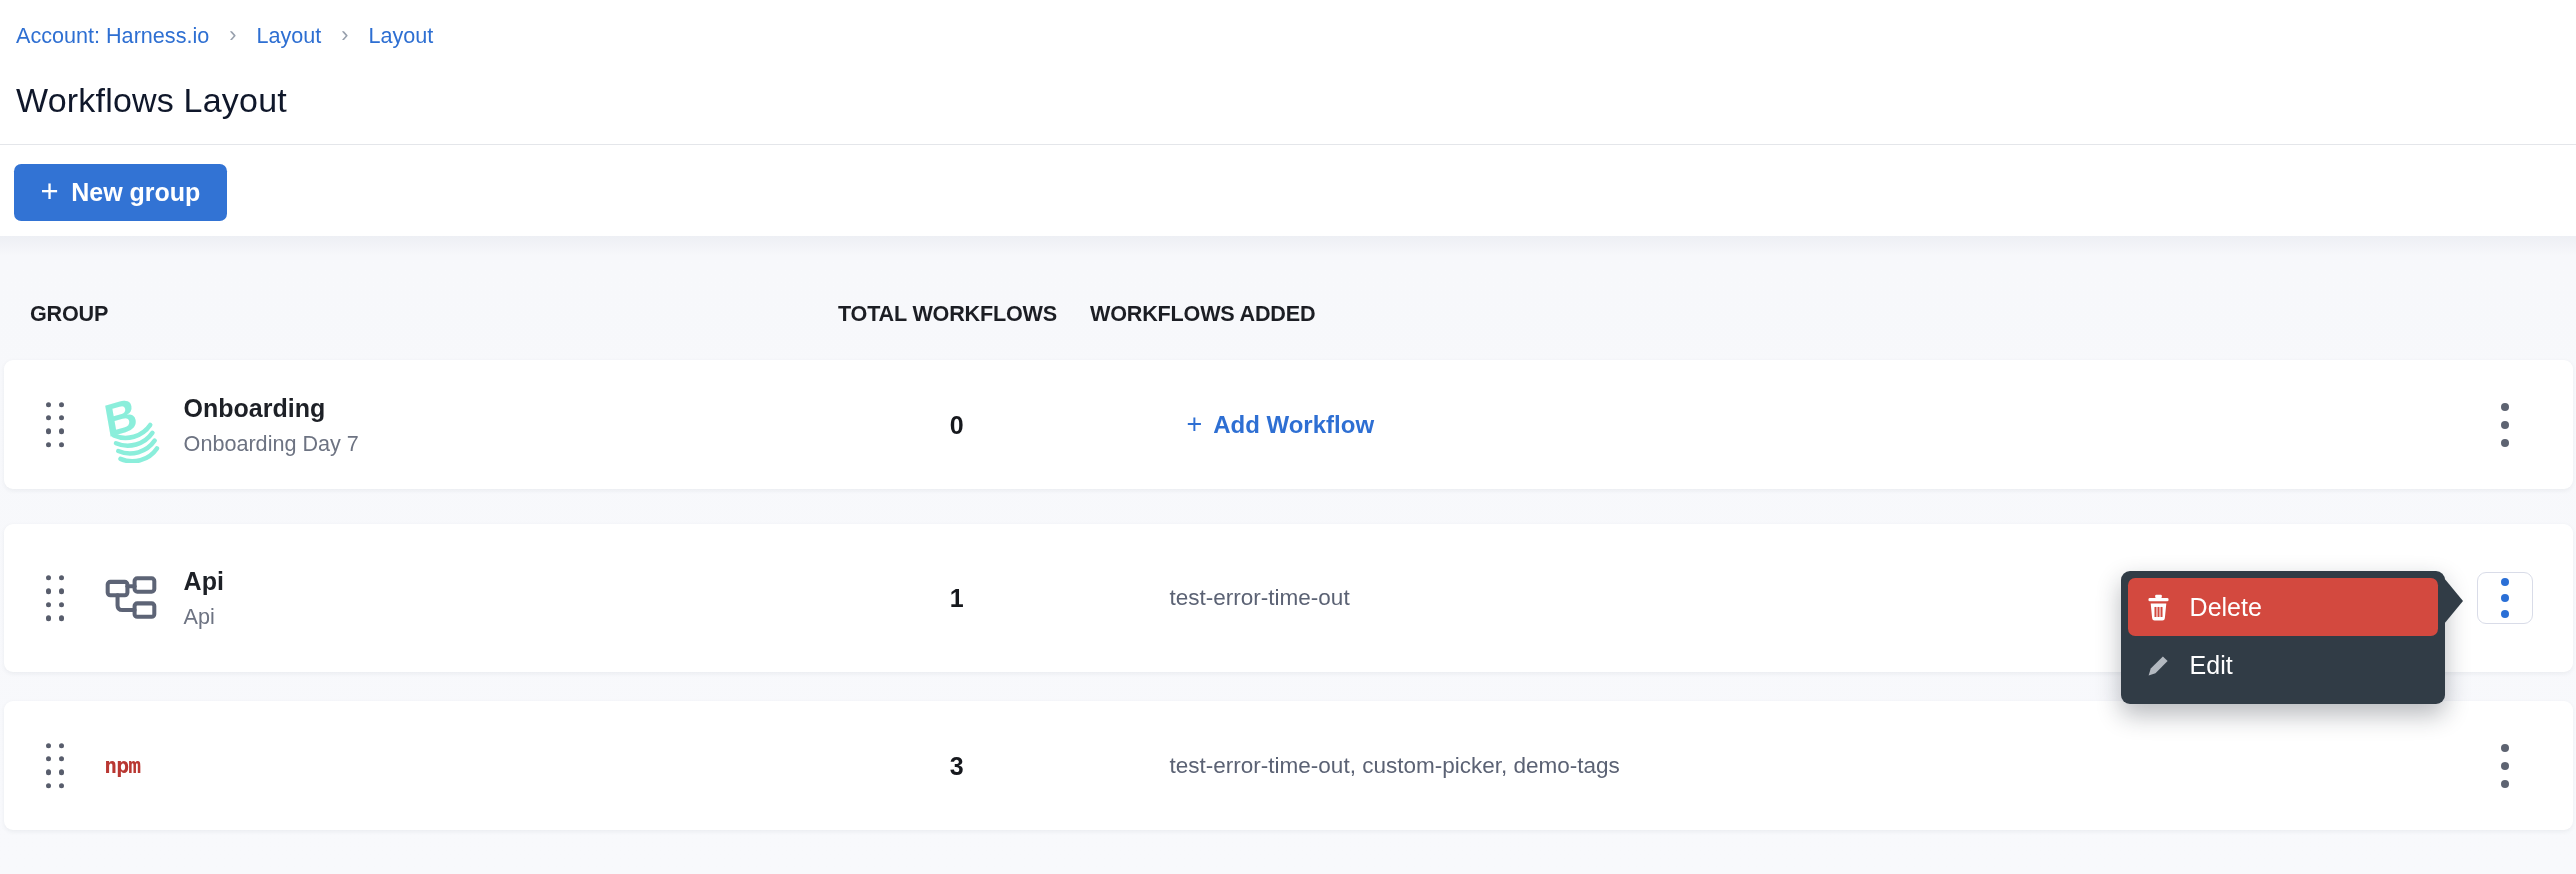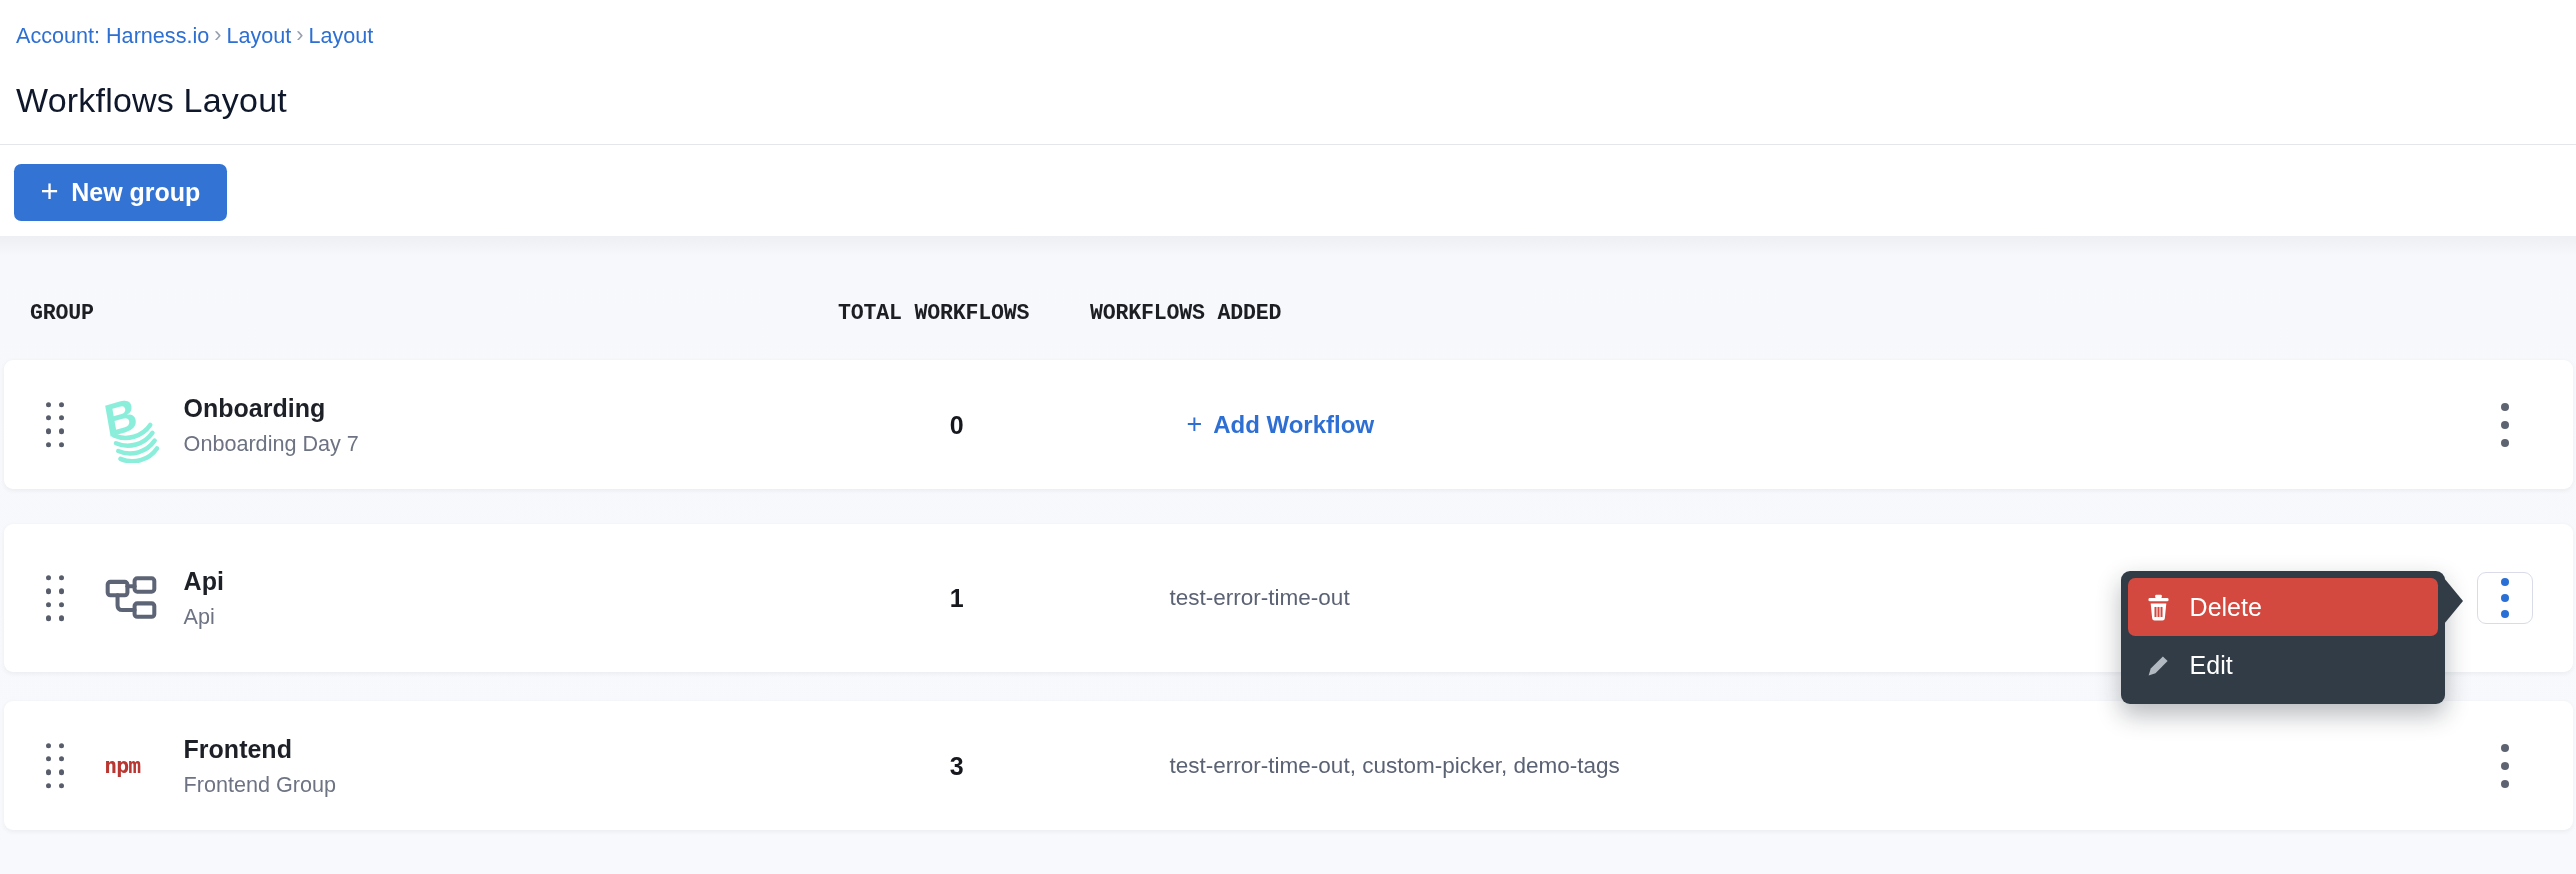--- a/index.html
+++ b/index.html
@@ -5,21 +5,21 @@
   html,body{margin:0;padding:0;}
   body{
     width:2576px;height:874px;position:relative;overflow:hidden;
     background:#ffffff;
     font-family:"Liberation Sans","DejaVu Sans",sans-serif;
     color:#1d2026;
   }
   
   .breadcrumb{
     position:absolute;left:16px;top:23.4px;
-    display:flex;align-items:flex-end;gap:5px;
+    display:flex;align-items:flex-end;gap:20px;
     font-size:21.6px;color:#2e6fd2;
   }
   .breadcrumb .crumb{cursor:pointer;}
   .breadcrumb .sep{color:#98a0ad;font-size:21.6px;transform:translateY(-0.9px);}
   .page-title{
     position:absolute;left:16px;top:58px;
     font-size:34px;font-weight:400;color:#0f172a;letter-spacing:0.2px;
   }
   .top-divider{position:absolute;left:0;top:144px;width:2576px;height:0.9px;background:#e4e6ea;}
   .new-group-btn{
@@ -27,21 +27,21 @@
     display:inline-flex;align-items:center;gap:12.6px;padding:0 27px;
     background:#3273d4;border:none;border-radius:7.2px;cursor:pointer;
     color:#ffffff;font-size:25px;font-weight:700;font-family:inherit;
   }
   .new-group-btn .plus{font-size:31px;font-weight:400;line-height:1;transform:translateY(-0.9px);}
   
   .panel{
     position:absolute;left:0;top:236px;width:2576px;height:638px;
     background:linear-gradient(#edeff4 0px,#f7f8fb 20px,#f8f9fc 100%);
   }
-  .thead{position:absolute;left:0;top:301px;width:2576px;height:27px;font-family:Liberation Mono, monospace;}
+  .thead{position:absolute;left:0;top:301px;width:2576px;height:27px;}
   .th{position:absolute;font-size:21.6px;font-weight:700;color:#1c1e24;letter-spacing:-0.2px;white-space:nowrap;}
   .th-group{left:30px;}
   .th-total{left:818px;width:270px;text-align:left;margin-left:20px;}
   .th-added{left:1090px;}
   
   .card{
     position:absolute;left:3.6px;width:2569px;background:#ffffff;border-radius:9px;
     box-shadow:0 1.8px 4.5px rgba(40,45,70,.06);
   }
   .card-1{top:360px;height:129px;}
@@ -212,24 +212,20 @@
       <i></i>
       <i></i>
       <i></i>
       <i></i>
       <i></i>
   </span>
   <span class="row-icon">
     <svg width="56" height="25" viewBox="0 0 62 28">
       <text x="1" y="22" font-size="24" font-weight="bold" letter-spacing="-1" font-family="DejaVu Sans Mono, monospace" fill="#b93732">npm</text>
     </svg>
-  </span>
-  <span class="name-block">
-    <span class="row-name">Frontend</span>
-    <span class="row-desc">Frontend Group</span>
   </span>
   <span class="row-count">3</span>
   <span class="row-added">test-error-time-out, custom-picker, demo-tags</span>
   <span class="kebab">
       <i></i>
       <i></i>
       <i></i>
     </span>
 </div>
 

